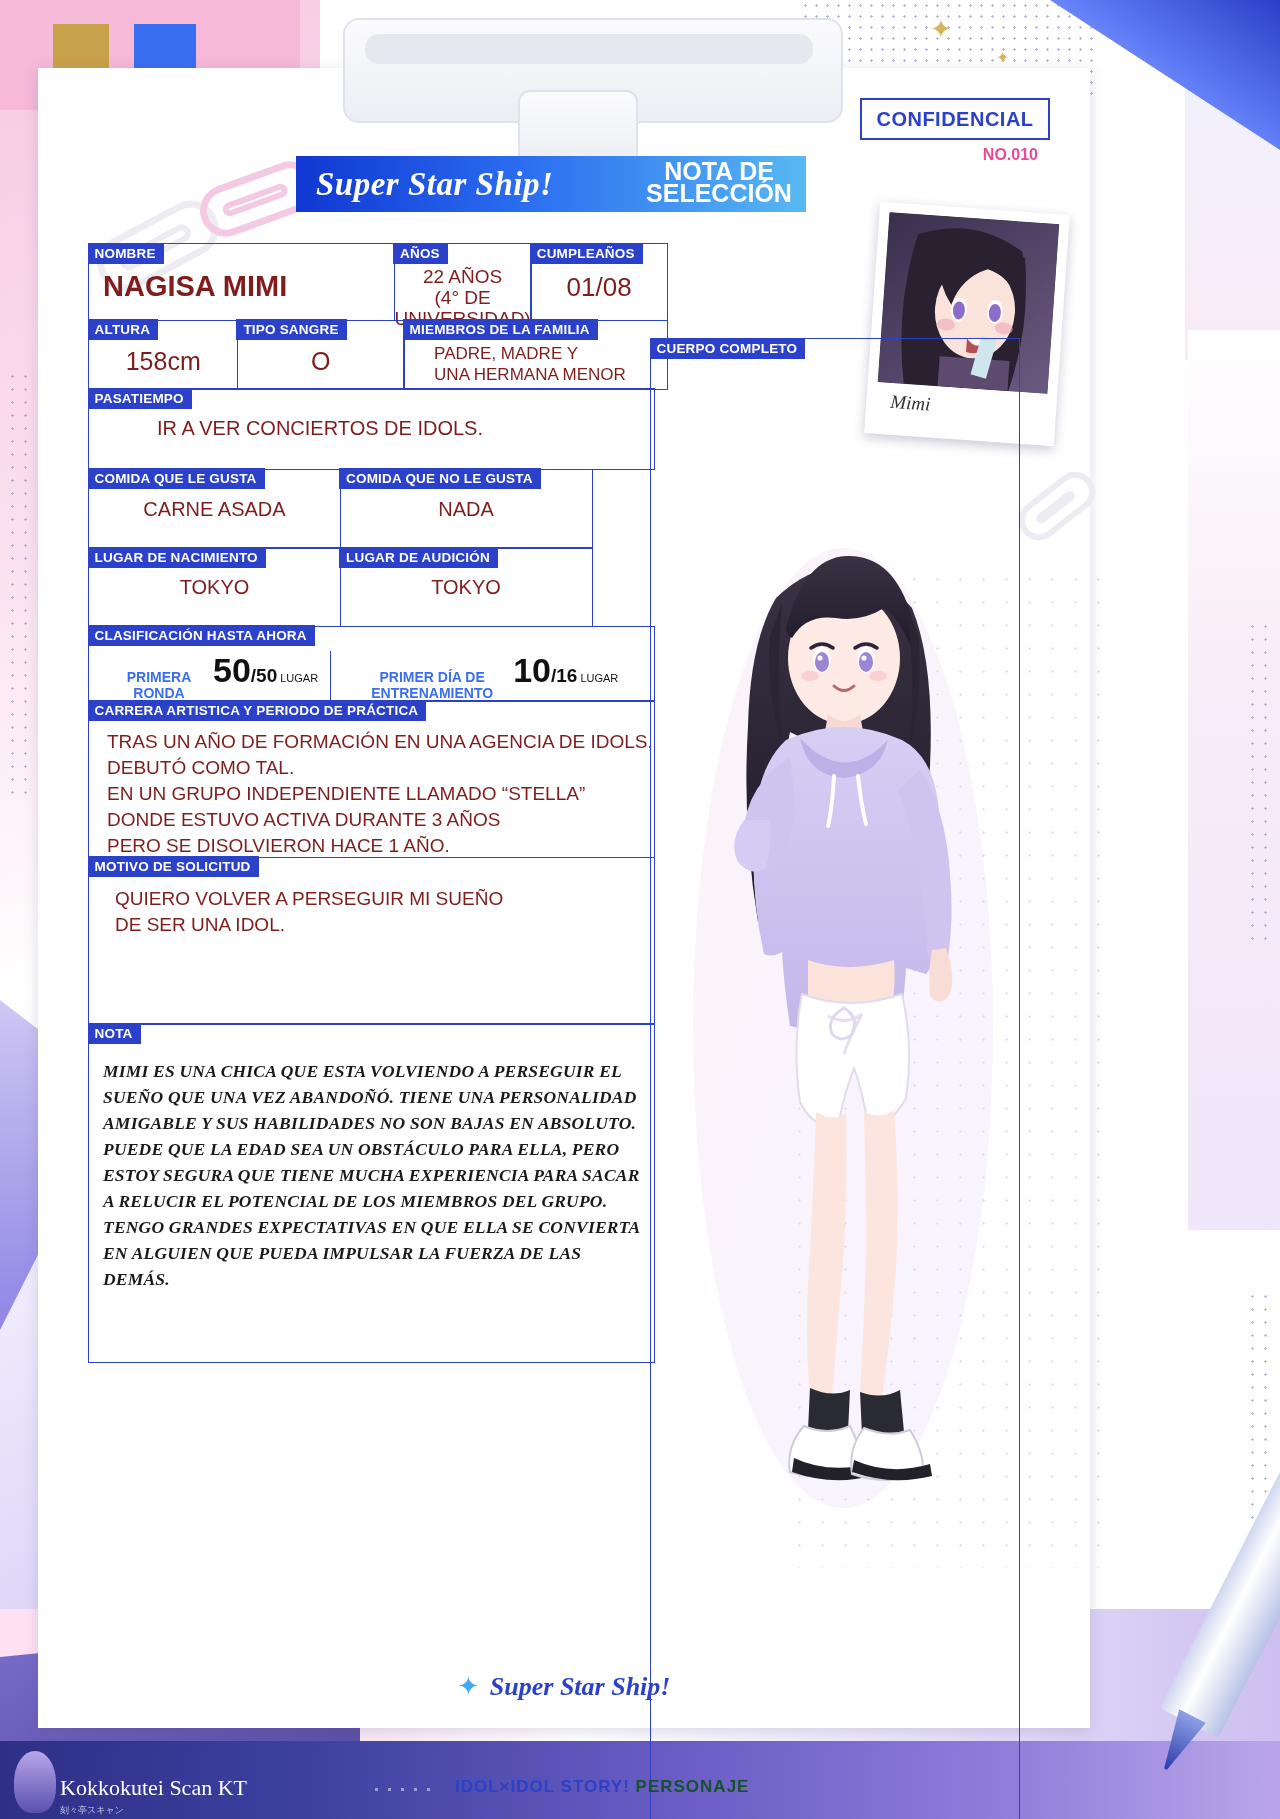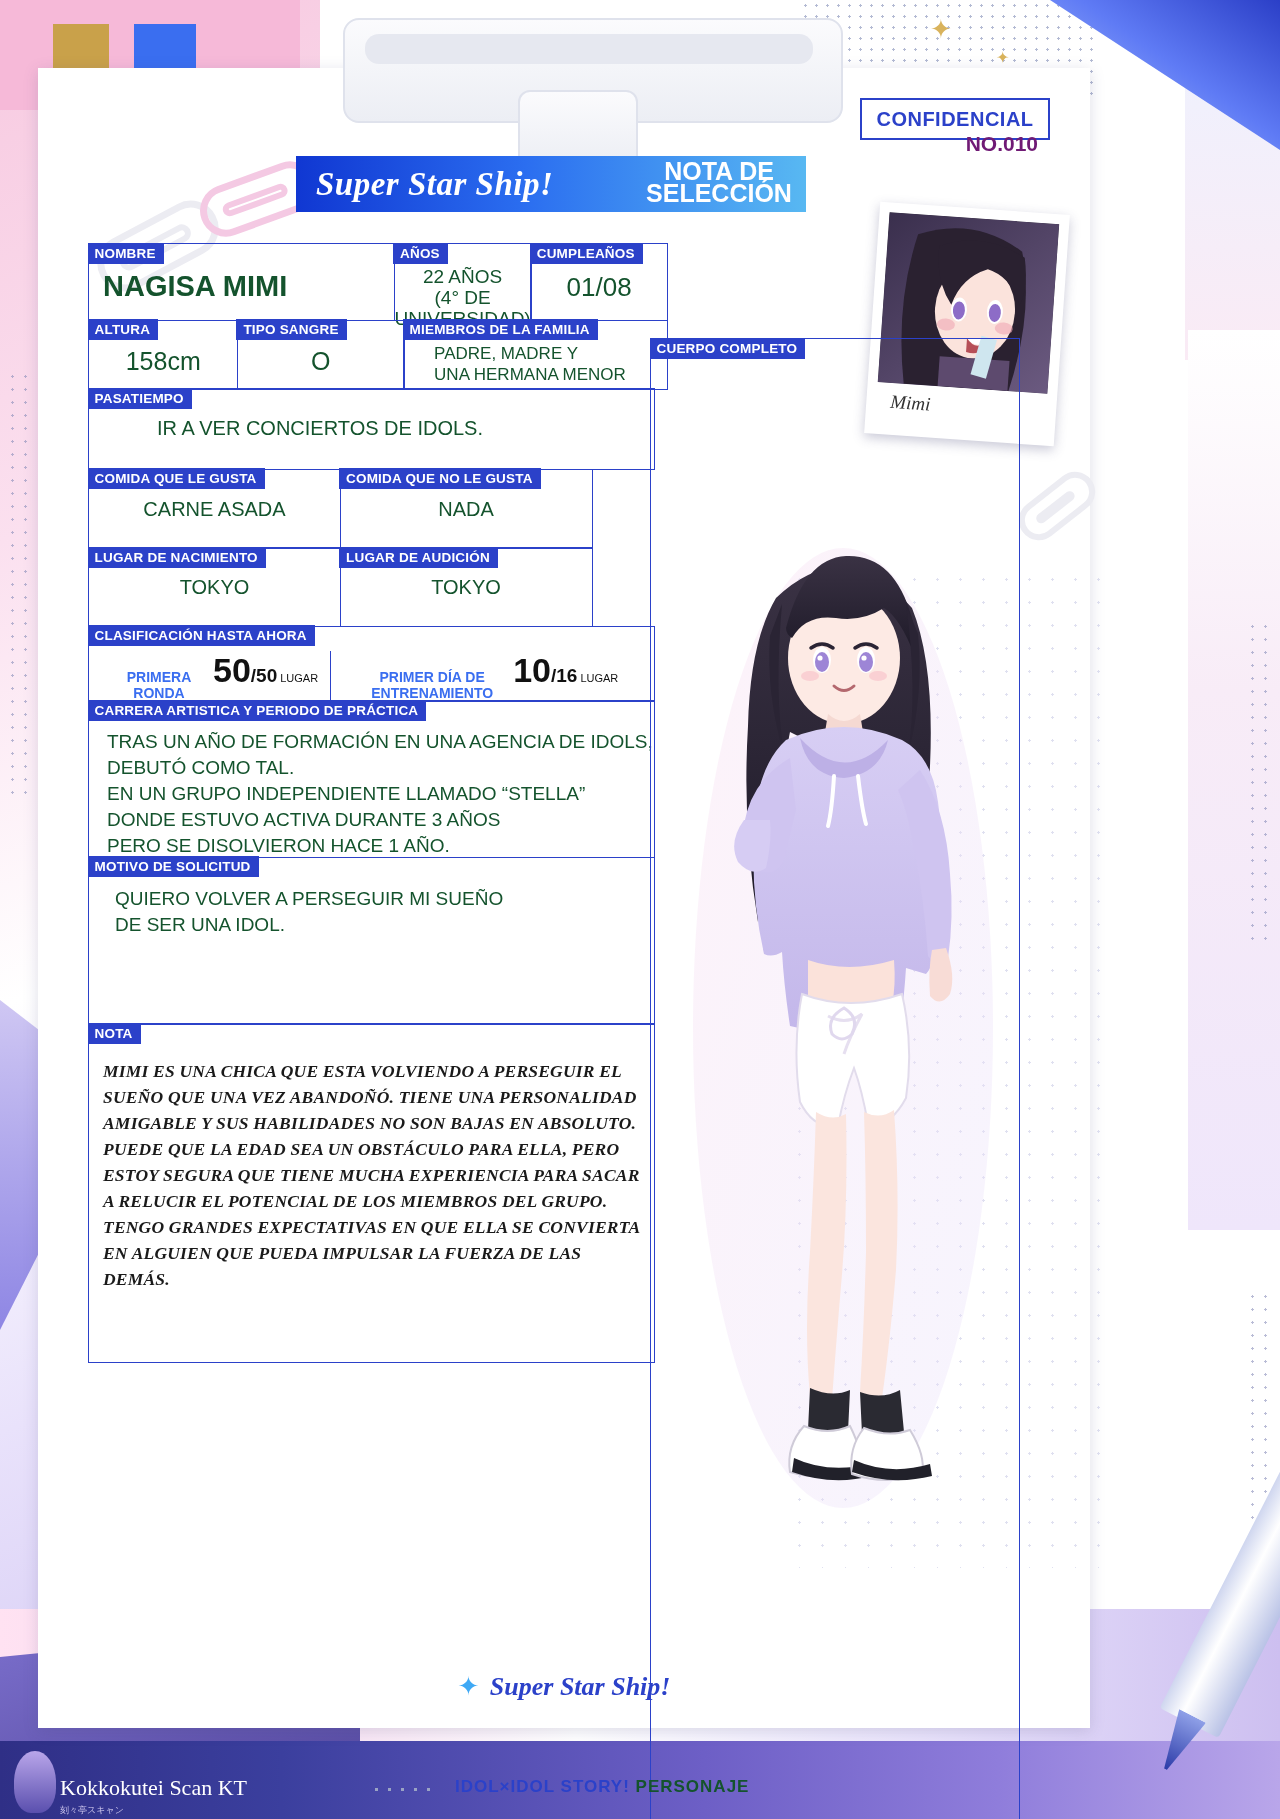--- a/index.html
+++ b/index.html
@@ -123,21 +123,21 @@
     border:5px solid #ececf2; border-radius:16px;
   }
 
   
   .confidential {
     position:absolute; right:40px; top:30px; width:190px; height:42px;
     border:2px solid #2b41c9; color:#2b41c9; font-weight:bold; font-size:20px;
     letter-spacing:.5px; display:flex; align-items:center; justify-content:center;
   }
   .conf-no {
-    position:absolute; right:52px; top:64px; color:#701a75; font-weight:bold; font-size:21px;
+    position:absolute; right:52px; top:78px; color:#ec4899; font-weight:bold; font-size:16px;
   }
 
   
   .banner {
     position:absolute; left:258px; top:88px; width:510px; height:56px;
     background: linear-gradient(90deg,#1037d2 0%, #2b6ef0 45%, #58b8f2 100%);
     display:flex; align-items:center;
   }
   .banner-title {
     color:#fff; font-family:"Liberation Serif", serif; font-size:33px; font-style:italic;
@@ -153,21 +153,21 @@
   .row { display:flex; }
   .cell {
     border:1.5px solid #2b41c9; position:relative; background:transparent;
   }
   .lbl {
     position:absolute; left:-1.5px; top:-1.5px;
     background:#2b41c9; color:#fff; font-size:13.5px; font-weight:bold;
     padding:3px 8px 3px 7px; letter-spacing:.2px; white-space:nowrap;
   }
   .val {
-    padding-top:26px; padding-bottom:7px; font-size:25px; color:#14532d;
+    padding-top:26px; padding-bottom:7px; font-size:25px; color:#7f1d1d;
     text-align:center;
   }
   .val.big { font-size:29px; font-weight:bold; text-align:left; padding-left:14px; }
 
   
   .blk-nombre { width:440px; height:78px; }
   .blk-anos  { width:170px; height:78px; }
   .blk-anos .val { padding-top:22px; font-size:19px; line-height:21px; }
   .blk-cumple{ width:197px; height:78px; }
   .blk-cumple .val { padding-top:28px; font-size:26px; }

